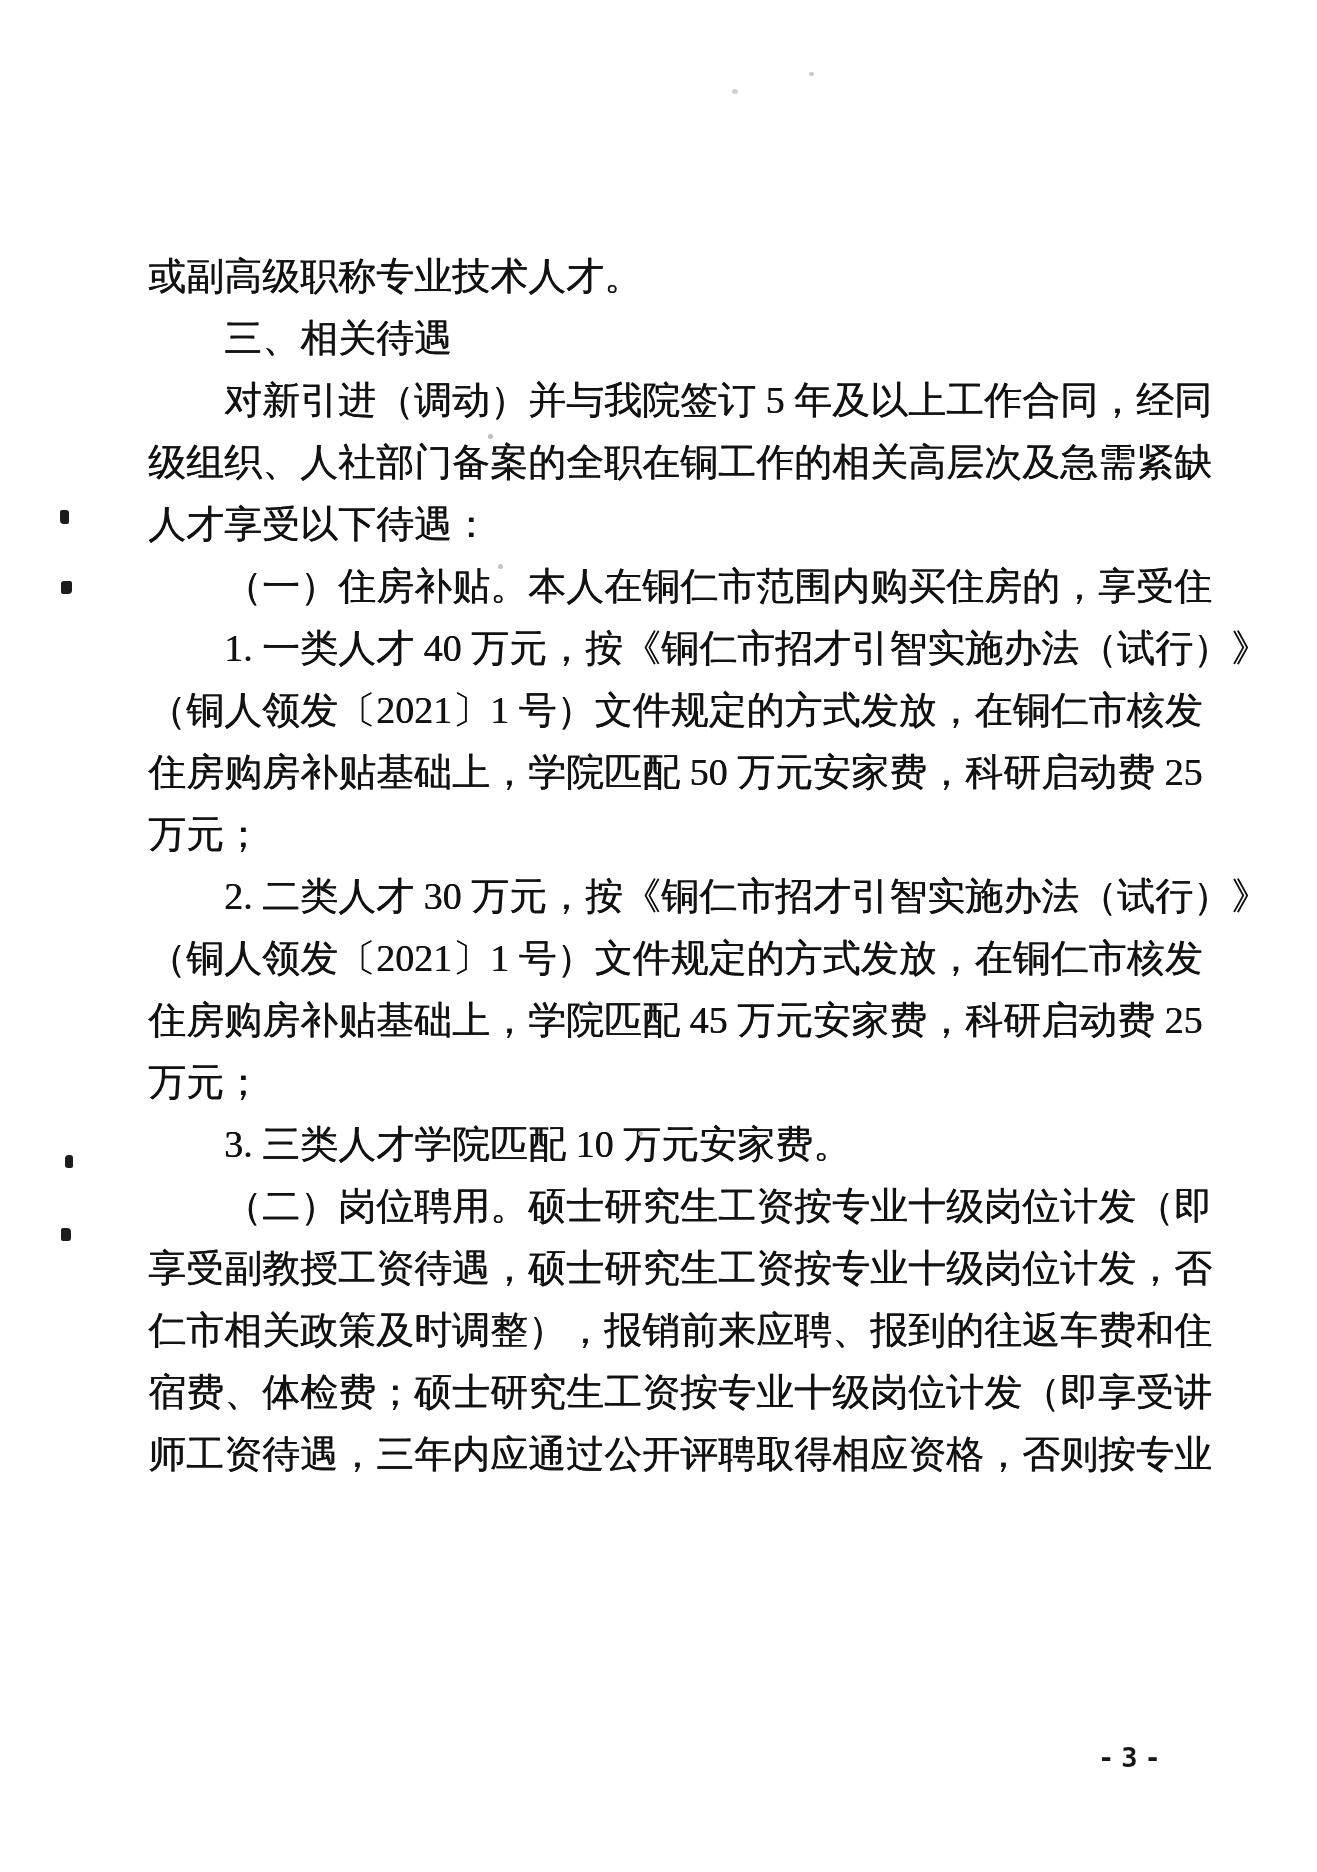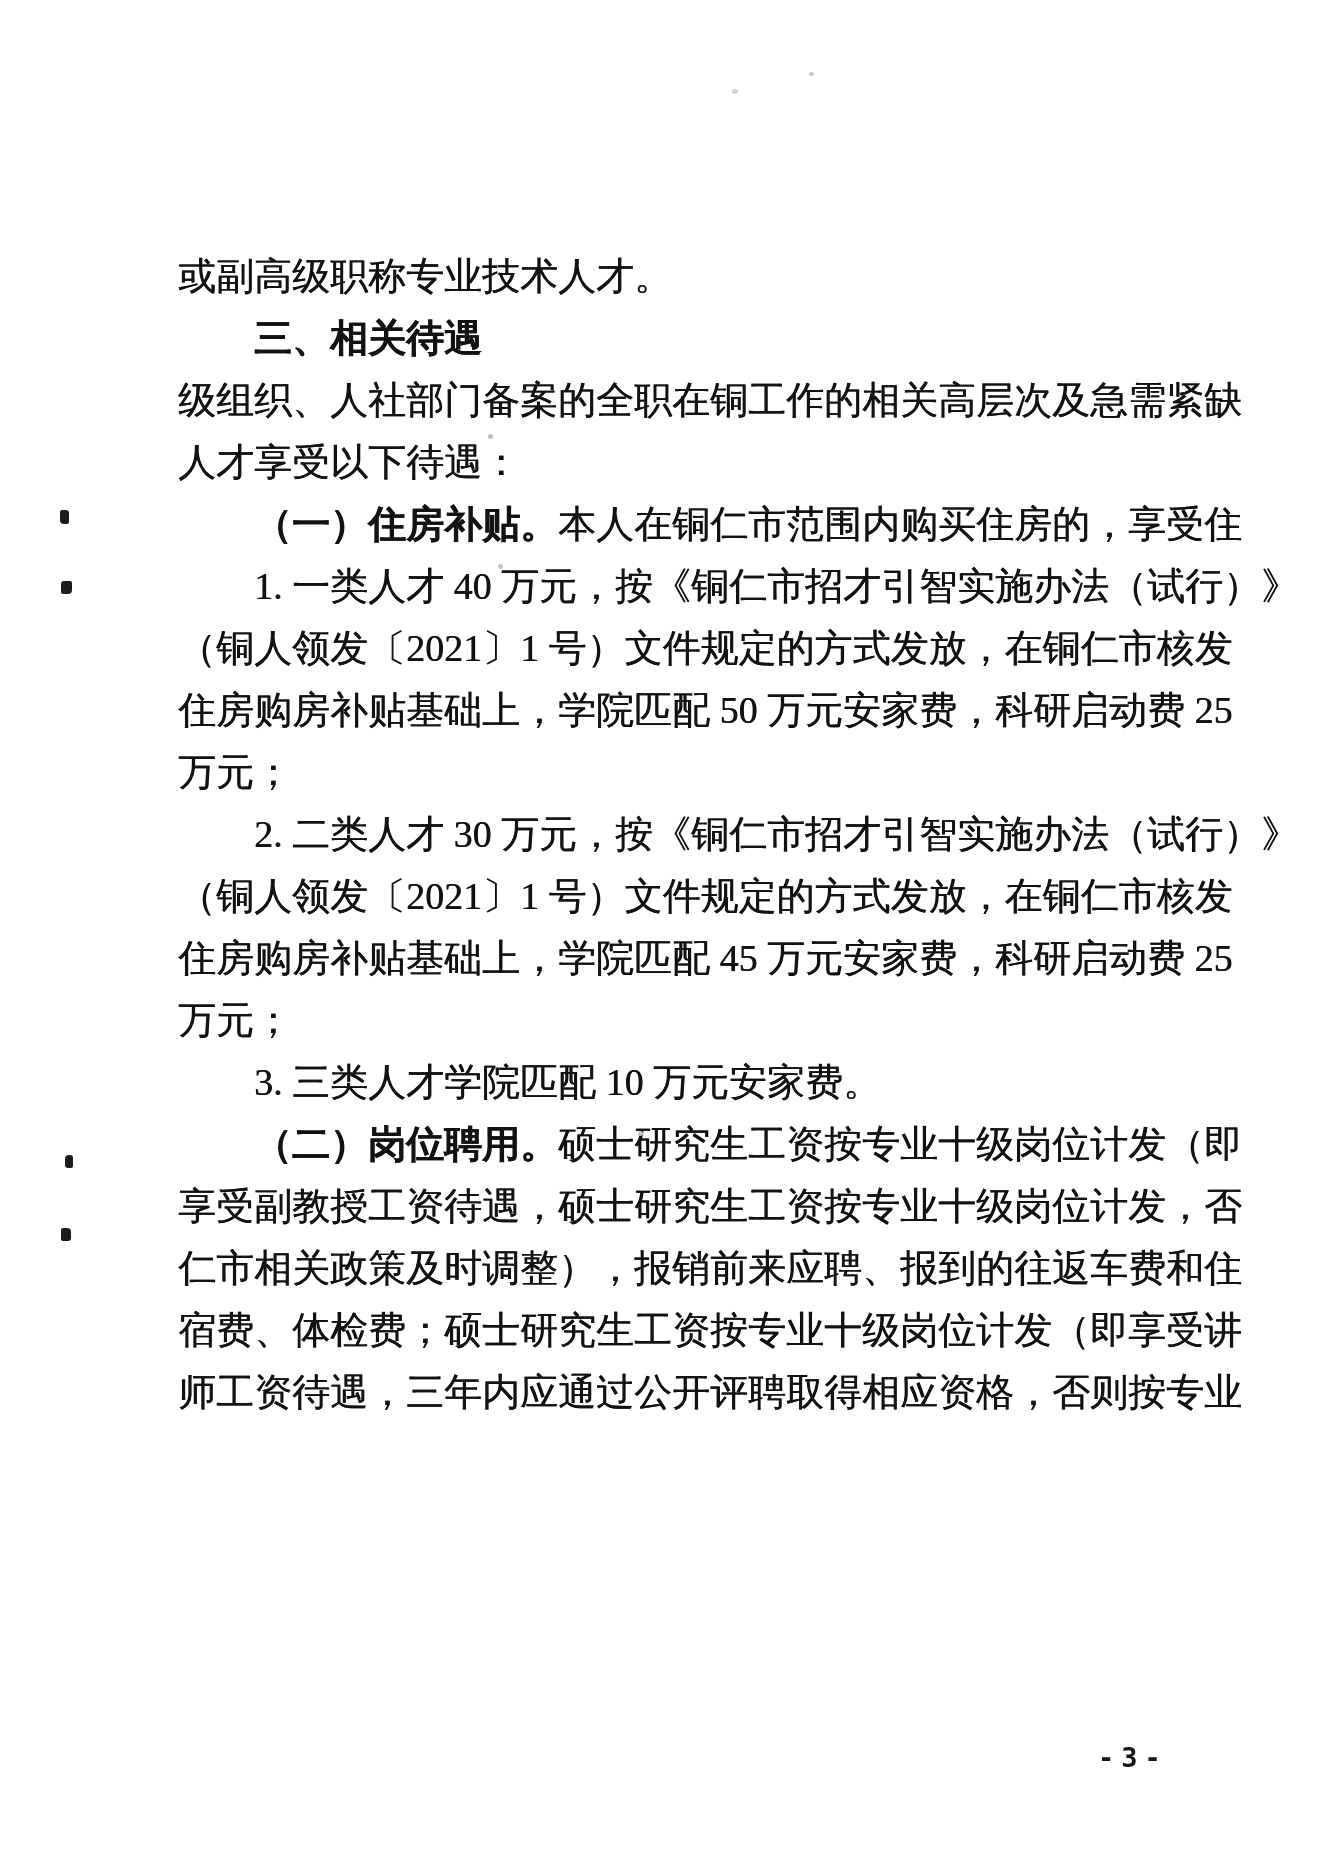--- a/index.html
+++ b/index.html
@@ -12,37 +12,37 @@
     position: relative;
     width: 1317px;
     height: 1872px;
     margin: 0 auto;
     background: #ffffff;
     overflow: hidden;
     font-family: "Liberation Serif", "DejaVu Serif", serif;
   }
   .content {
     position: absolute;
-    left: 178px;
+    left: 148px;
     top: 245px;
     width: 1010px;
   }
   .line {
     height: 62px;
     line-height: 62px;
     font-size: 38px;
     color: #121212;
     white-space: nowrap;
     text-shadow: 0.5px 0 0 currentColor;
   }
   .line.indent {
     padding-left: 76px;
   }
   .line .b {
-    font-weight: 700;
+    font-weight: 400;
     font-family: "Liberation Sans", "DejaVu Sans", sans-serif;
     text-shadow: 0.6px 0 0 currentColor;
   }
   .page-number {
     position: absolute;
     left: 1098px;
     top: 1742px;
     font-family: "DejaVu Sans Mono", "Liberation Mono", monospace;
     font-weight: 700;
     font-size: 27px;
@@ -68,20 +68,21 @@
   .dust.d5 { left: 638px; top: 1131px; width: 5px; height: 5px; background: #c6c6c6; }
 </style>
 </head>
 <body>
 
 <div class="page">
 
   <div class="content">
     <div class="line"><span class="b"></span><span>或副高级职称专业技术人才。</span></div>
     <div class="line indent"><span class="b">三、相关待遇</span><span></span></div>
+    <div class="line indent"><span class="b"></span><span>对新引进（调动）并与我院签订 5 年及以上工作合同，经同</span></div>
     <div class="line"><span class="b"></span><span>级组织、人社部门备案的全职在铜工作的相关高层次及急需紧缺</span></div>
     <div class="line"><span class="b"></span><span>人才享受以下待遇：</span></div>
     <div class="line indent"><span class="b">（一）住房补贴。</span><span>本人在铜仁市范围内购买住房的，享受住</span></div>
     <div class="line indent"><span class="b"></span><span>1. 一类人才 40 万元，按《铜仁市招才引智实施办法（试行）》</span></div>
     <div class="line"><span class="b"></span><span>（铜人领发〔2021〕1 号）文件规定的方式发放，在铜仁市核发</span></div>
     <div class="line"><span class="b"></span><span>住房购房补贴基础上，学院匹配 50 万元安家费，科研启动费 25</span></div>
     <div class="line"><span class="b"></span><span>万元；</span></div>
     <div class="line indent"><span class="b"></span><span>2. 二类人才 30 万元，按《铜仁市招才引智实施办法（试行）》</span></div>
     <div class="line"><span class="b"></span><span>（铜人领发〔2021〕1 号）文件规定的方式发放，在铜仁市核发</span></div>
     <div class="line"><span class="b"></span><span>住房购房补贴基础上，学院匹配 45 万元安家费，科研启动费 25</span></div>

